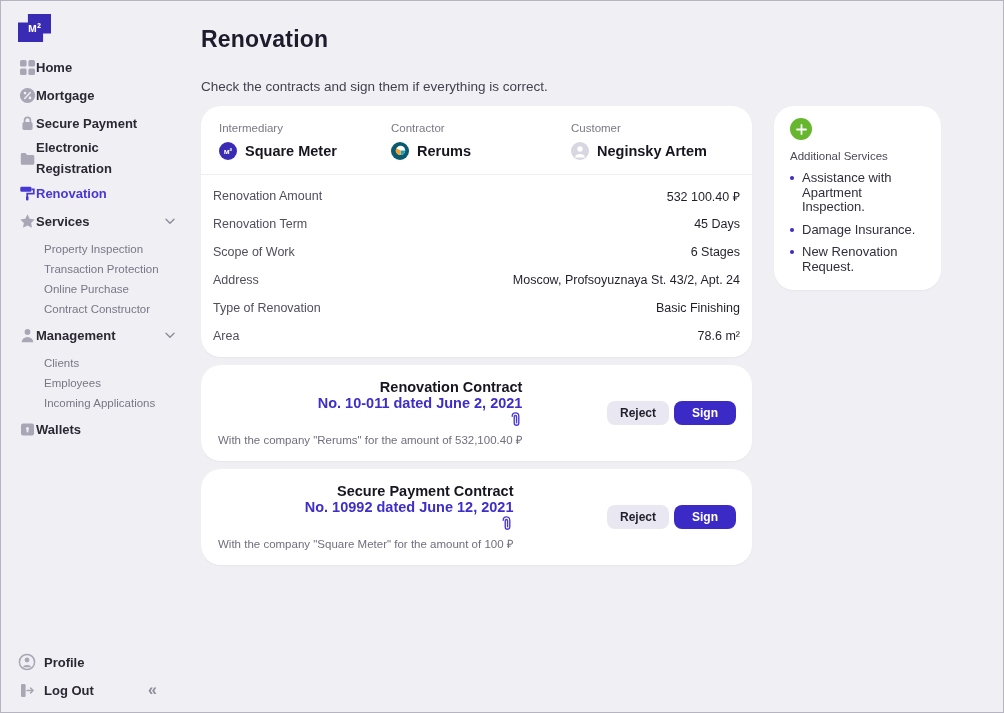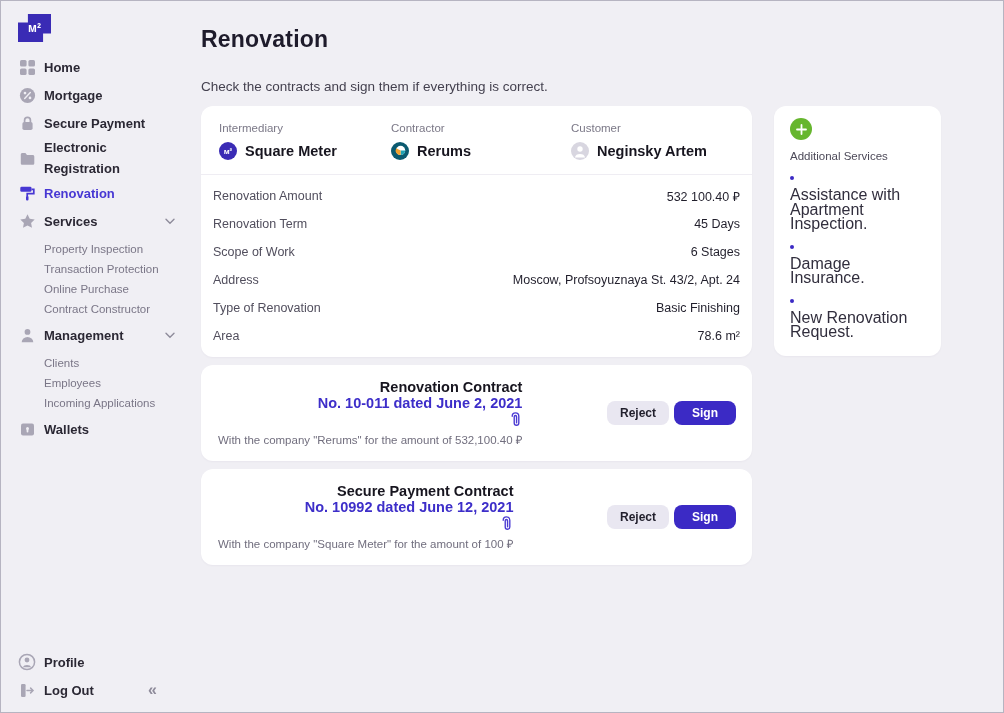--- a/index.html
+++ b/index.html
@@ -15,21 +15,21 @@
   
   .sidebar { width:185px; flex:none; position:relative; padding:14px 0 0 18px; }
   .logo-shape {
     width:33px; height:28px; background:#3A2BB5;
     clip-path:polygon(30% 0,100% 0,100% 70%,76% 70%,76% 100%,0 100%,0 30%,30% 30%);
     display:flex; align-items:center; justify-content:center;
     color:#fff; font-size:12px; font-weight:bold; cursor:pointer;
   }
   .nav { margin-top:11px; }
   .nav-item {
-    display:flex; align-items:center; gap:8px; min-height:28px;
+    display:flex; align-items:center; min-height:28px;
     padding-right:38px; cursor:pointer;
     font-size:13px; font-weight:600; color:#2B2834; line-height:21px;
   }
   .nav-item .nicon { width:18px; flex:none; display:flex; align-items:center; justify-content:center; }
   .nav-item.active { color:#4737D3; }
   .nav-item .chev { margin-left:auto; margin-right:-28px; display:flex; }
   .sub-list { margin:4px 0 2px 26px; }
   .sub-item {
     height:20px; display:flex; align-items:center;
     font-size:11.5px; color:#7A7687; cursor:pointer;
@@ -43,21 +43,21 @@
   .collapse-chev {
     margin-left:auto; margin-right:30px; color:#8E8B9A; font-size:16px;
     letter-spacing:-2px; cursor:pointer; line-height:1;
   }
   
   .main { flex:1; padding:26px 0 0 16px; }
   .page-title { font-size:23px; font-weight:700; color:#1E1B2B; margin-bottom:26px; letter-spacing:.2px; }
   .page-subtitle { font-size:13.5px; color:#44414F; margin-bottom:12px; }
   .content-row { display:flex; gap:22px; align-items:flex-start; }
   .left-col { width:551px; display:flex; flex-direction:column; gap:8px; }
-  .card { background:#fff; border-radius:12px; box-shadow:0 1px 2px rgba(40,35,80,.04); }
+  .card { background:#fff; border-radius:20px; box-shadow:0 1px 2px rgba(40,35,80,.04); }
   
   .parties { display:flex; padding:16px 18px 14px; }
   .party-role { font-size:11.5px; color:#7B7887; margin-bottom:8px; }
   .party-name-row { display:flex; align-items:center; gap:8px; }
   .party-name { font-size:14.5px; font-weight:700; color:#17151F; }
   .party:nth-child(1){ width:172px; } .party:nth-child(2){ width:180px; } .party:nth-child(3){ flex:1; }
   .avatar { width:18px; height:18px; flex:none; border-radius:50%; display:block; }
   .divider { height:1px; background:#EFEDF3; }
   
   .details { padding:7px 12px; }
@@ -75,21 +75,21 @@
   .btn-reject { background:#E9E7F1; color:#211F2C; }
   .btn-sign { background:#3B2AC5; color:#fff; }
   
   .services-card { width:167px; padding:12px 16px 8px; }
   .plus-circle {
     width:22px; height:22px; border-radius:50%; background:#66B62E;
     color:#fff; display:flex; align-items:center; justify-content:center;
     font-size:16px; font-weight:400; cursor:pointer; margin-bottom:10px; line-height:1;
   }
   .svc-title { font-size:11.5px; color:#4D4A59; margin-bottom:9px; }
-  .svc-item { display:flex; gap:8px; margin-bottom:8px; font-size:16px; line-height:14.5px; color:#312E3D;flex-direction:column; }
+  .svc-item { display:flex; gap:8px; margin-bottom:8px; font-size:13px; line-height:14.5px; color:#312E3D; }
   .svc-bullet { width:4px; height:4px; border-radius:50%; background:#3B2AC5; flex:none; margin-top:5px; }
 </style>
 </head>
 <body>
 
 <aside class="sidebar">
   <div class="logo-shape">
     <span>м²</span>
   </div>
 

